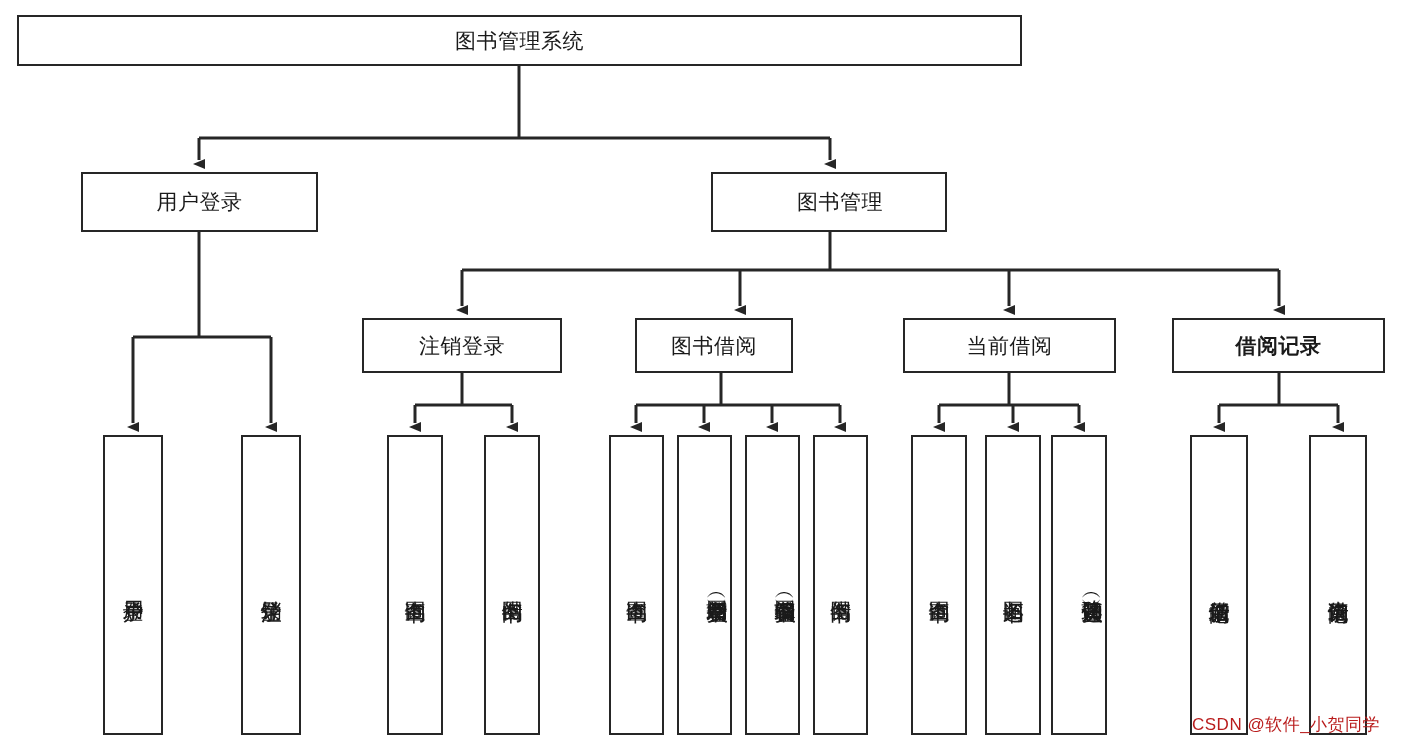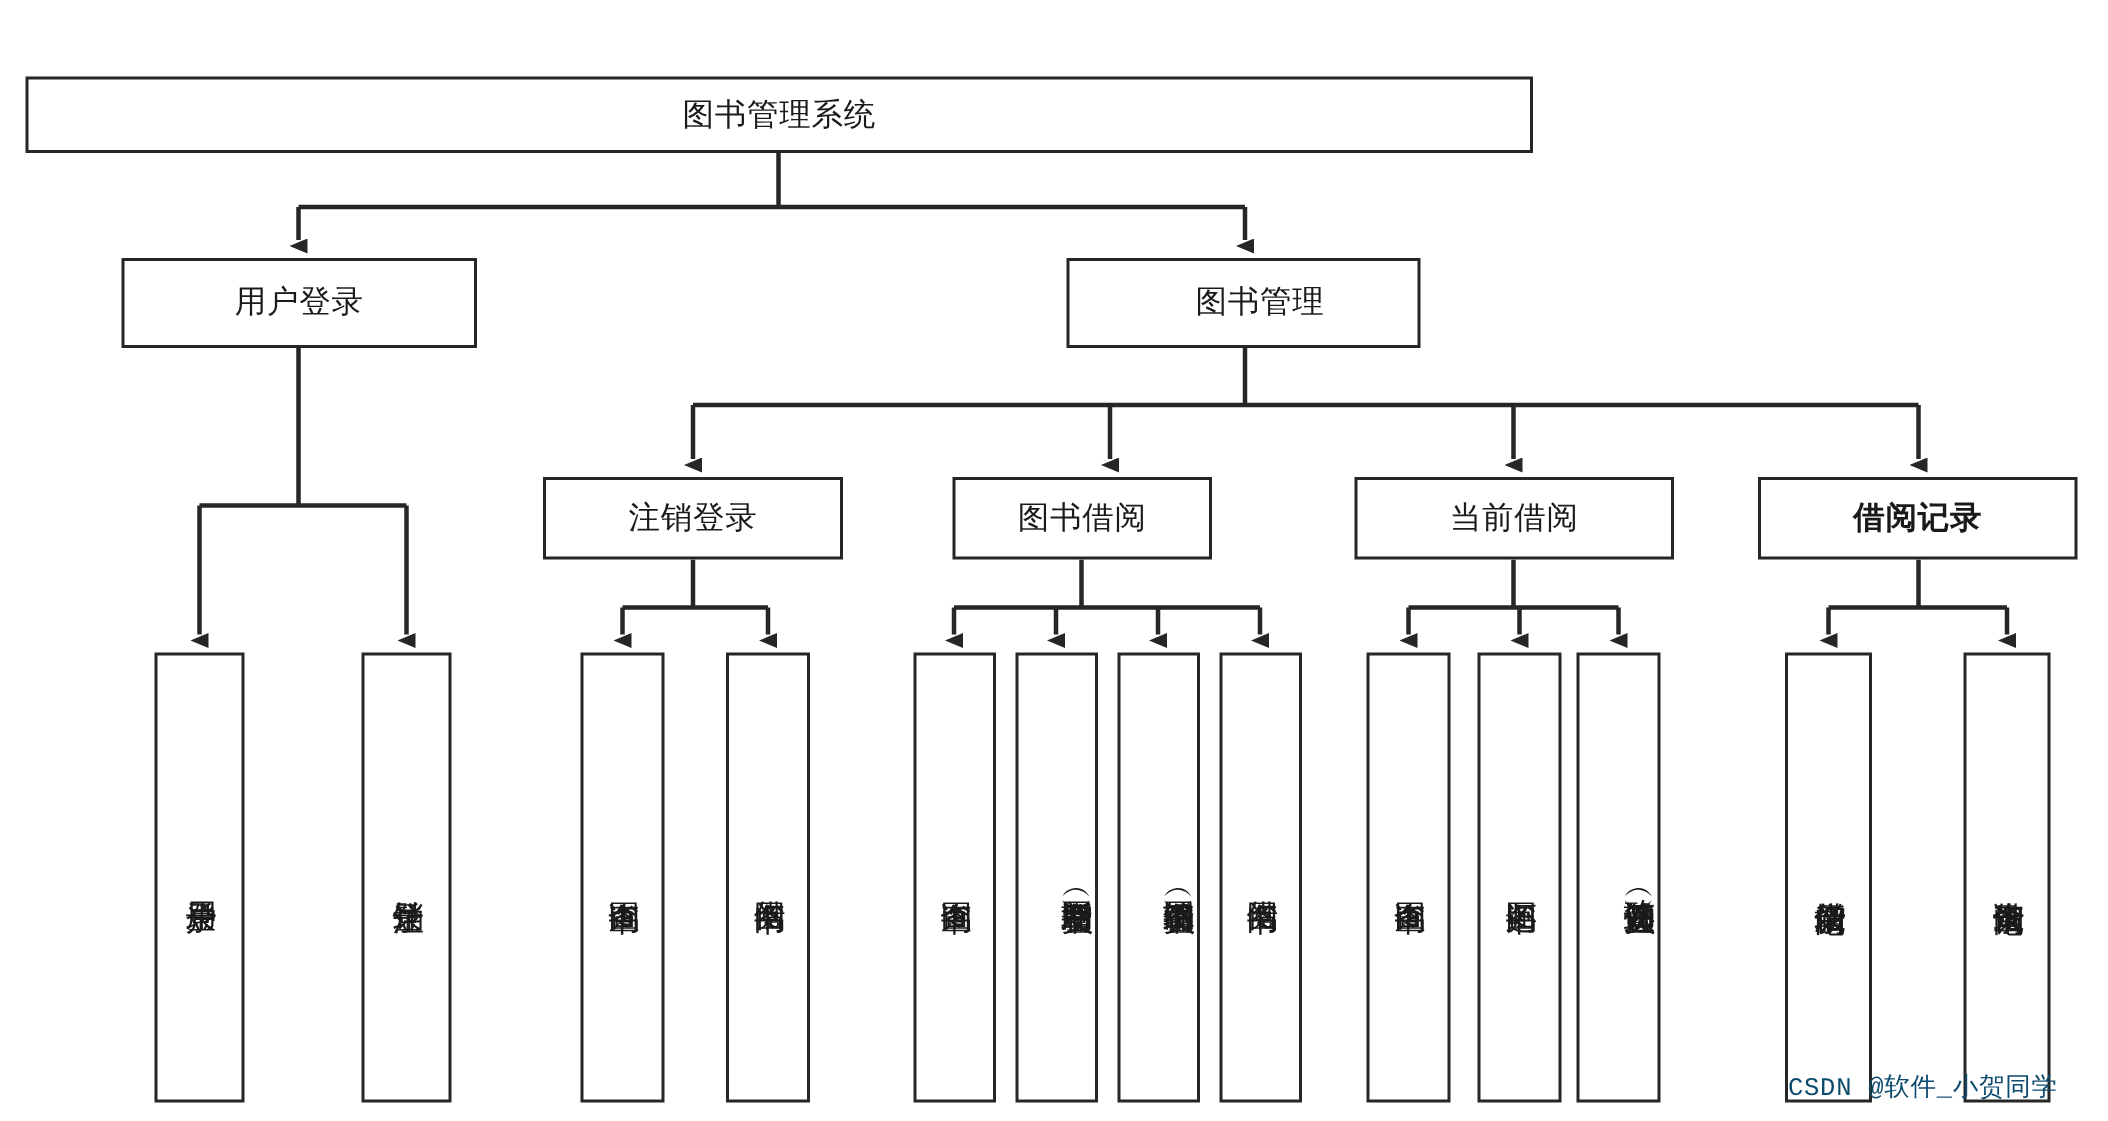--- a/index.html
+++ b/index.html
@@ -48,24 +48,23 @@
     writing-mode: vertical-rl;
     text-orientation: upright;
     padding: 4px 0;
   }
   .node-v.top {
     align-items: flex-start;
   }
   .watermark {
     position: absolute;
     font-size: 17px;
-    color: #0c4a6e;
+    color: #b91c1c;
     white-space: nowrap;
     letter-spacing: 0.5px;
-    font-family: Liberation Mono, monospace;
   }
 </style>
 </head>
 <body>
 
 <div id="canvas">
 
   <svg class="wires" viewBox="0 0 1405 747">
     <defs>
       <marker id="arrow" markerWidth="10" markerHeight="12" refX="1" refY="6" orient="auto" markerUnits="userSpaceOnUse">
@@ -110,25 +109,25 @@
       <path d="M1079,405 L1079,423" marker-end="url(#arrow)"></path>
 
       <path d="M1279,373 L1279,405"></path>
       <path d="M1219,405 L1338,405"></path>
       <path d="M1219,405 L1219,423" marker-end="url(#arrow)"></path>
       <path d="M1338,405 L1338,423" marker-end="url(#arrow)"></path>
     </g>
   </svg>
 
   <div id="nodes-layer">
-      <div class="node node-h" style="left: 17px; top: 15px; width: 1005px; height: 51px; margin-top: 36px;">图书管理系统</div>
+      <div class="node node-h" style="left: 17px; top: 15px; width: 1005px; height: 51px;">图书管理系统</div>
       <div class="node node-h" style="left: 81px; top: 172px; width: 237px; height: 60px;">用户登录</div>
       <div class="node node-h" style="left: 711px; top: 172px; width: 236px; height: 60px; padding-left: 22px;">图书管理</div>
       <div class="node node-h" style="left: 362px; top: 318px; width: 200px; height: 55px;">注销登录</div>
-      <div class="node node-h" style="left: 635px; top: 318px; width: 173px; height: 55px;">图书借阅</div>
+      <div class="node node-h" style="left: 635px; top: 318px; width: 158px; height: 55px;">图书借阅</div>
       <div class="node node-h" style="left: 903px; top: 318px; width: 213px; height: 55px;">当前借阅</div>
       <div class="node node-h" style="left: 1172px; top: 318px; width: 213px; height: 55px; font-weight: bold;">借阅记录</div>
       <div class="node node-v" style="left: 103px; top: 435px; width: 60px; height: 300px;">用户登录</div>
       <div class="node node-v" style="left: 241px; top: 435px; width: 60px; height: 300px;">注销登录</div>
       <div class="node node-v" style="left: 387px; top: 435px; width: 56px; height: 300px;">查询图书</div>
       <div class="node node-v" style="left: 484px; top: 435px; width: 56px; height: 300px;">借阅图书</div>
       <div class="node node-v" style="left: 609px; top: 435px; width: 55px; height: 300px;">查询图书</div>
       <div class="node node-v top" style="left: 677px; top: 435px; width: 55px; height: 300px;">新增图书（管理员）</div>
       <div class="node node-v top" style="left: 745px; top: 435px; width: 55px; height: 300px;">编辑图书（管理员）</div>
       <div class="node node-v" style="left: 813px; top: 435px; width: 55px; height: 300px;">借阅图书</div>

